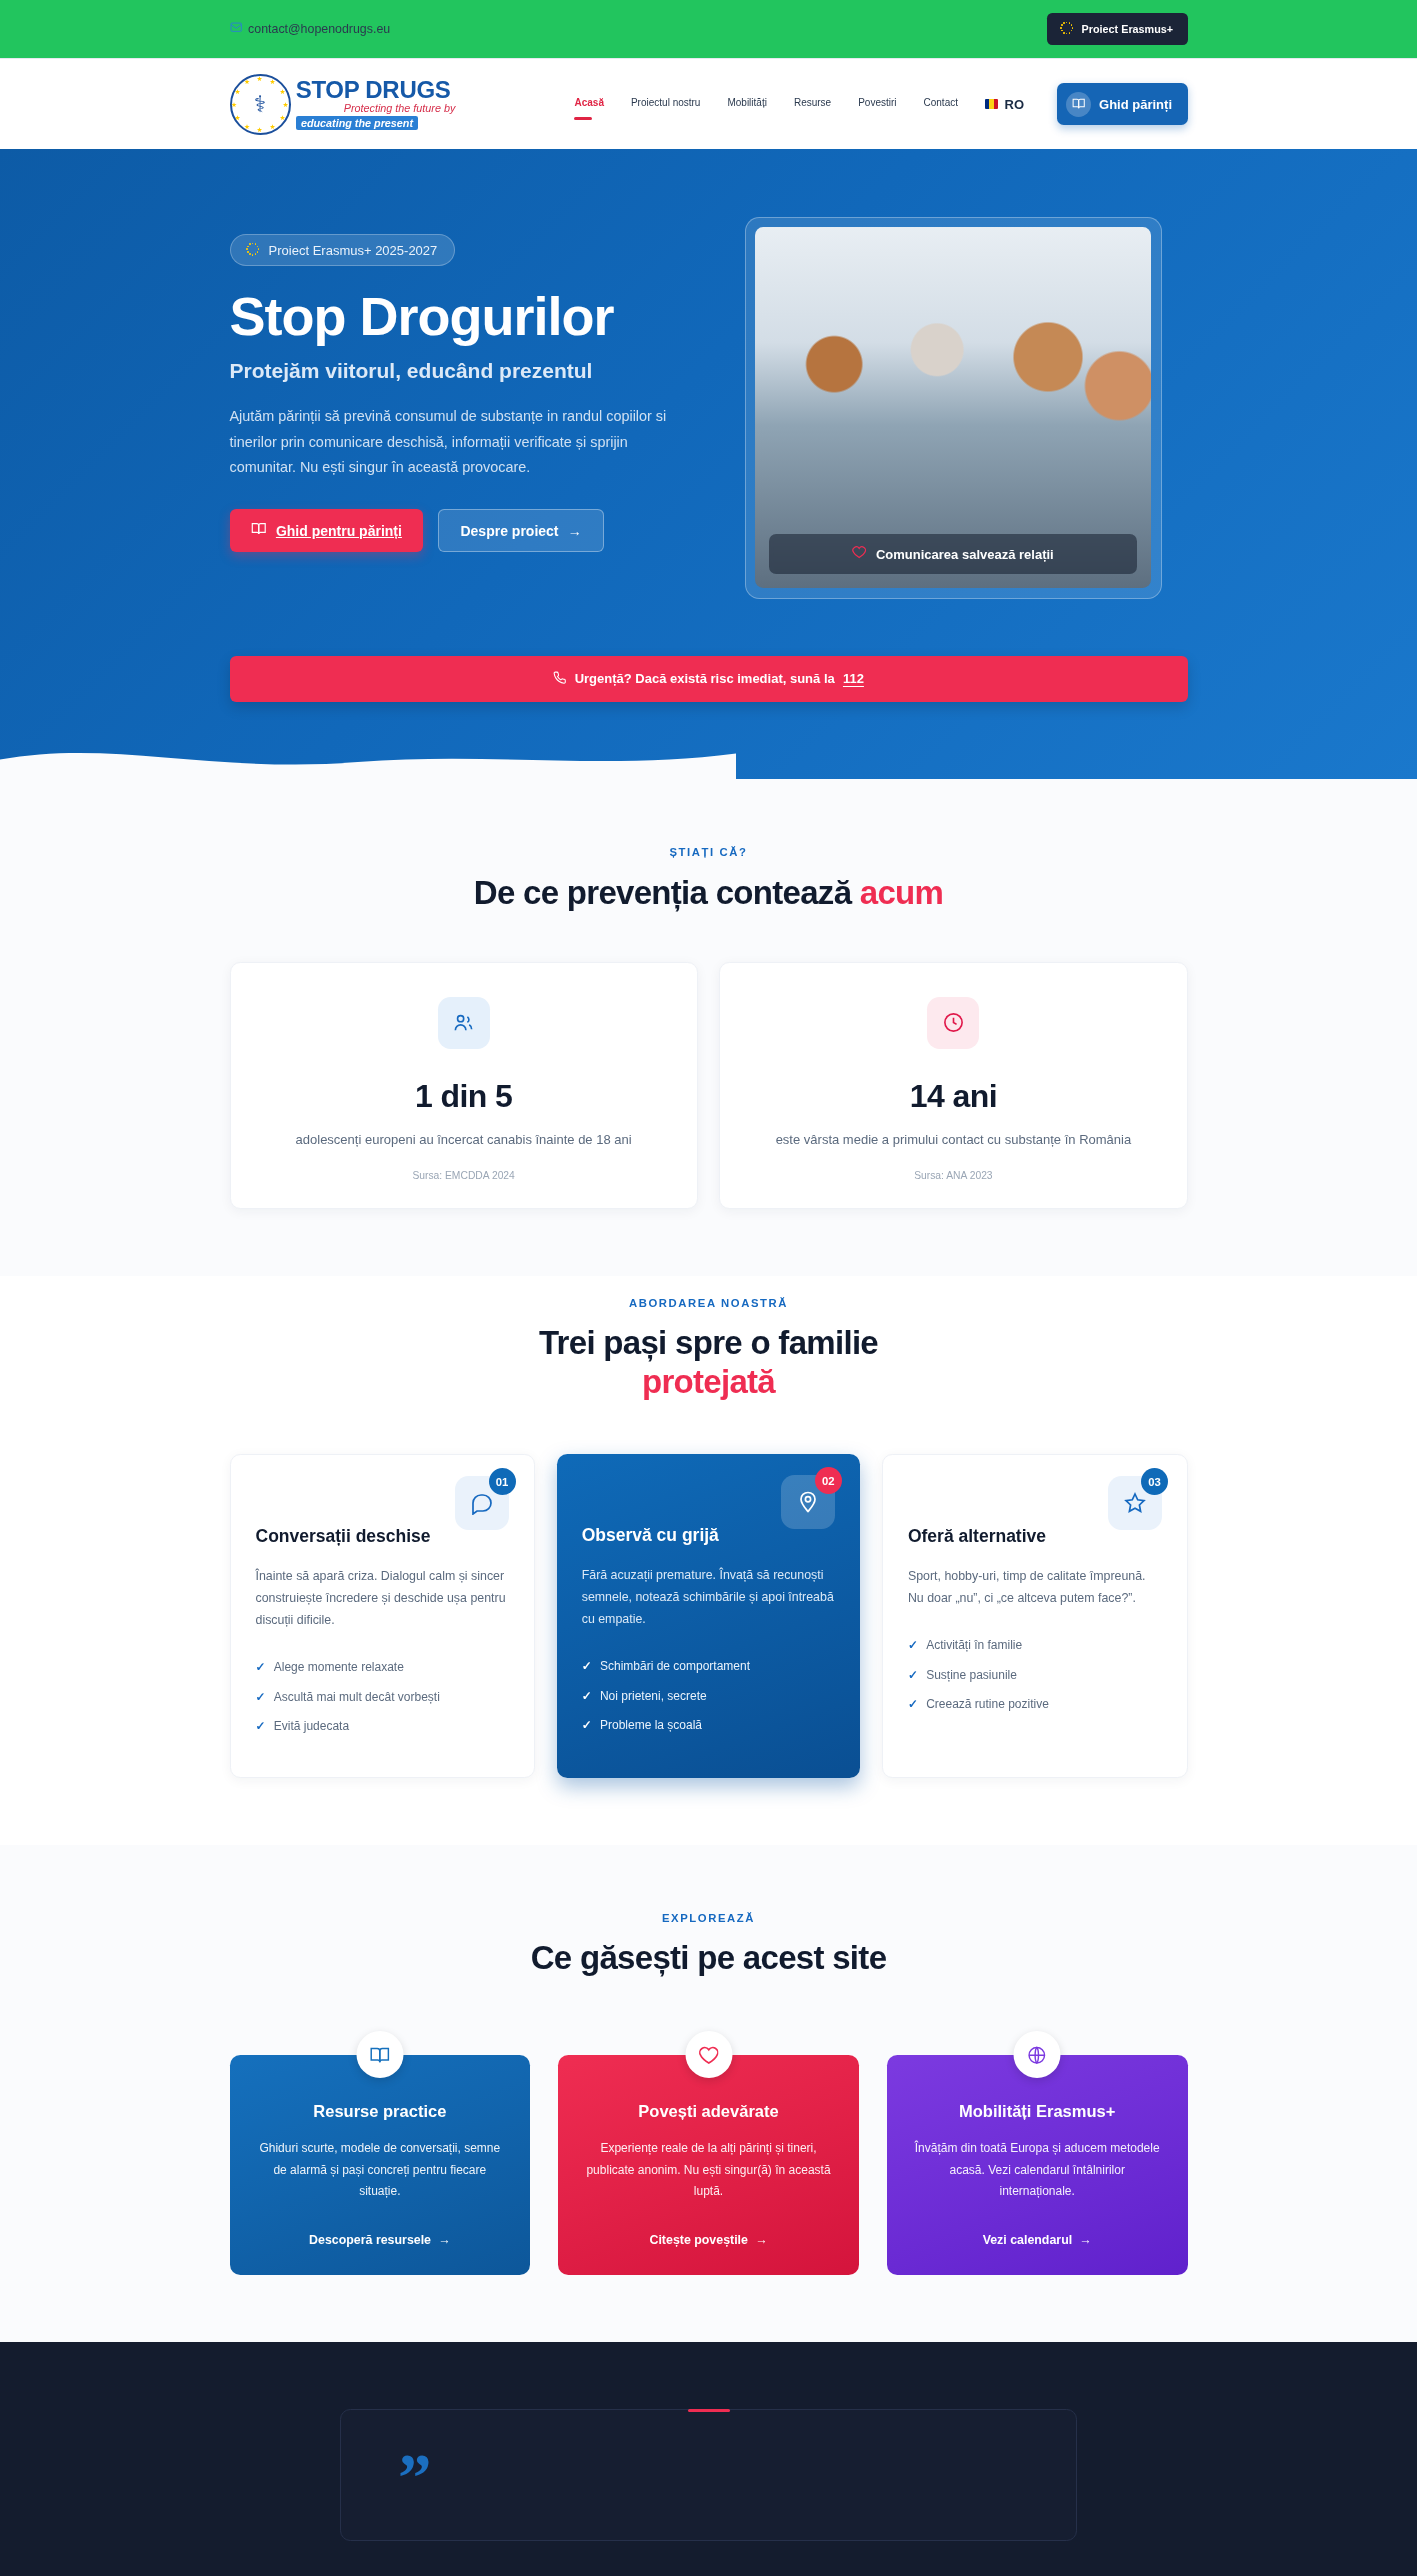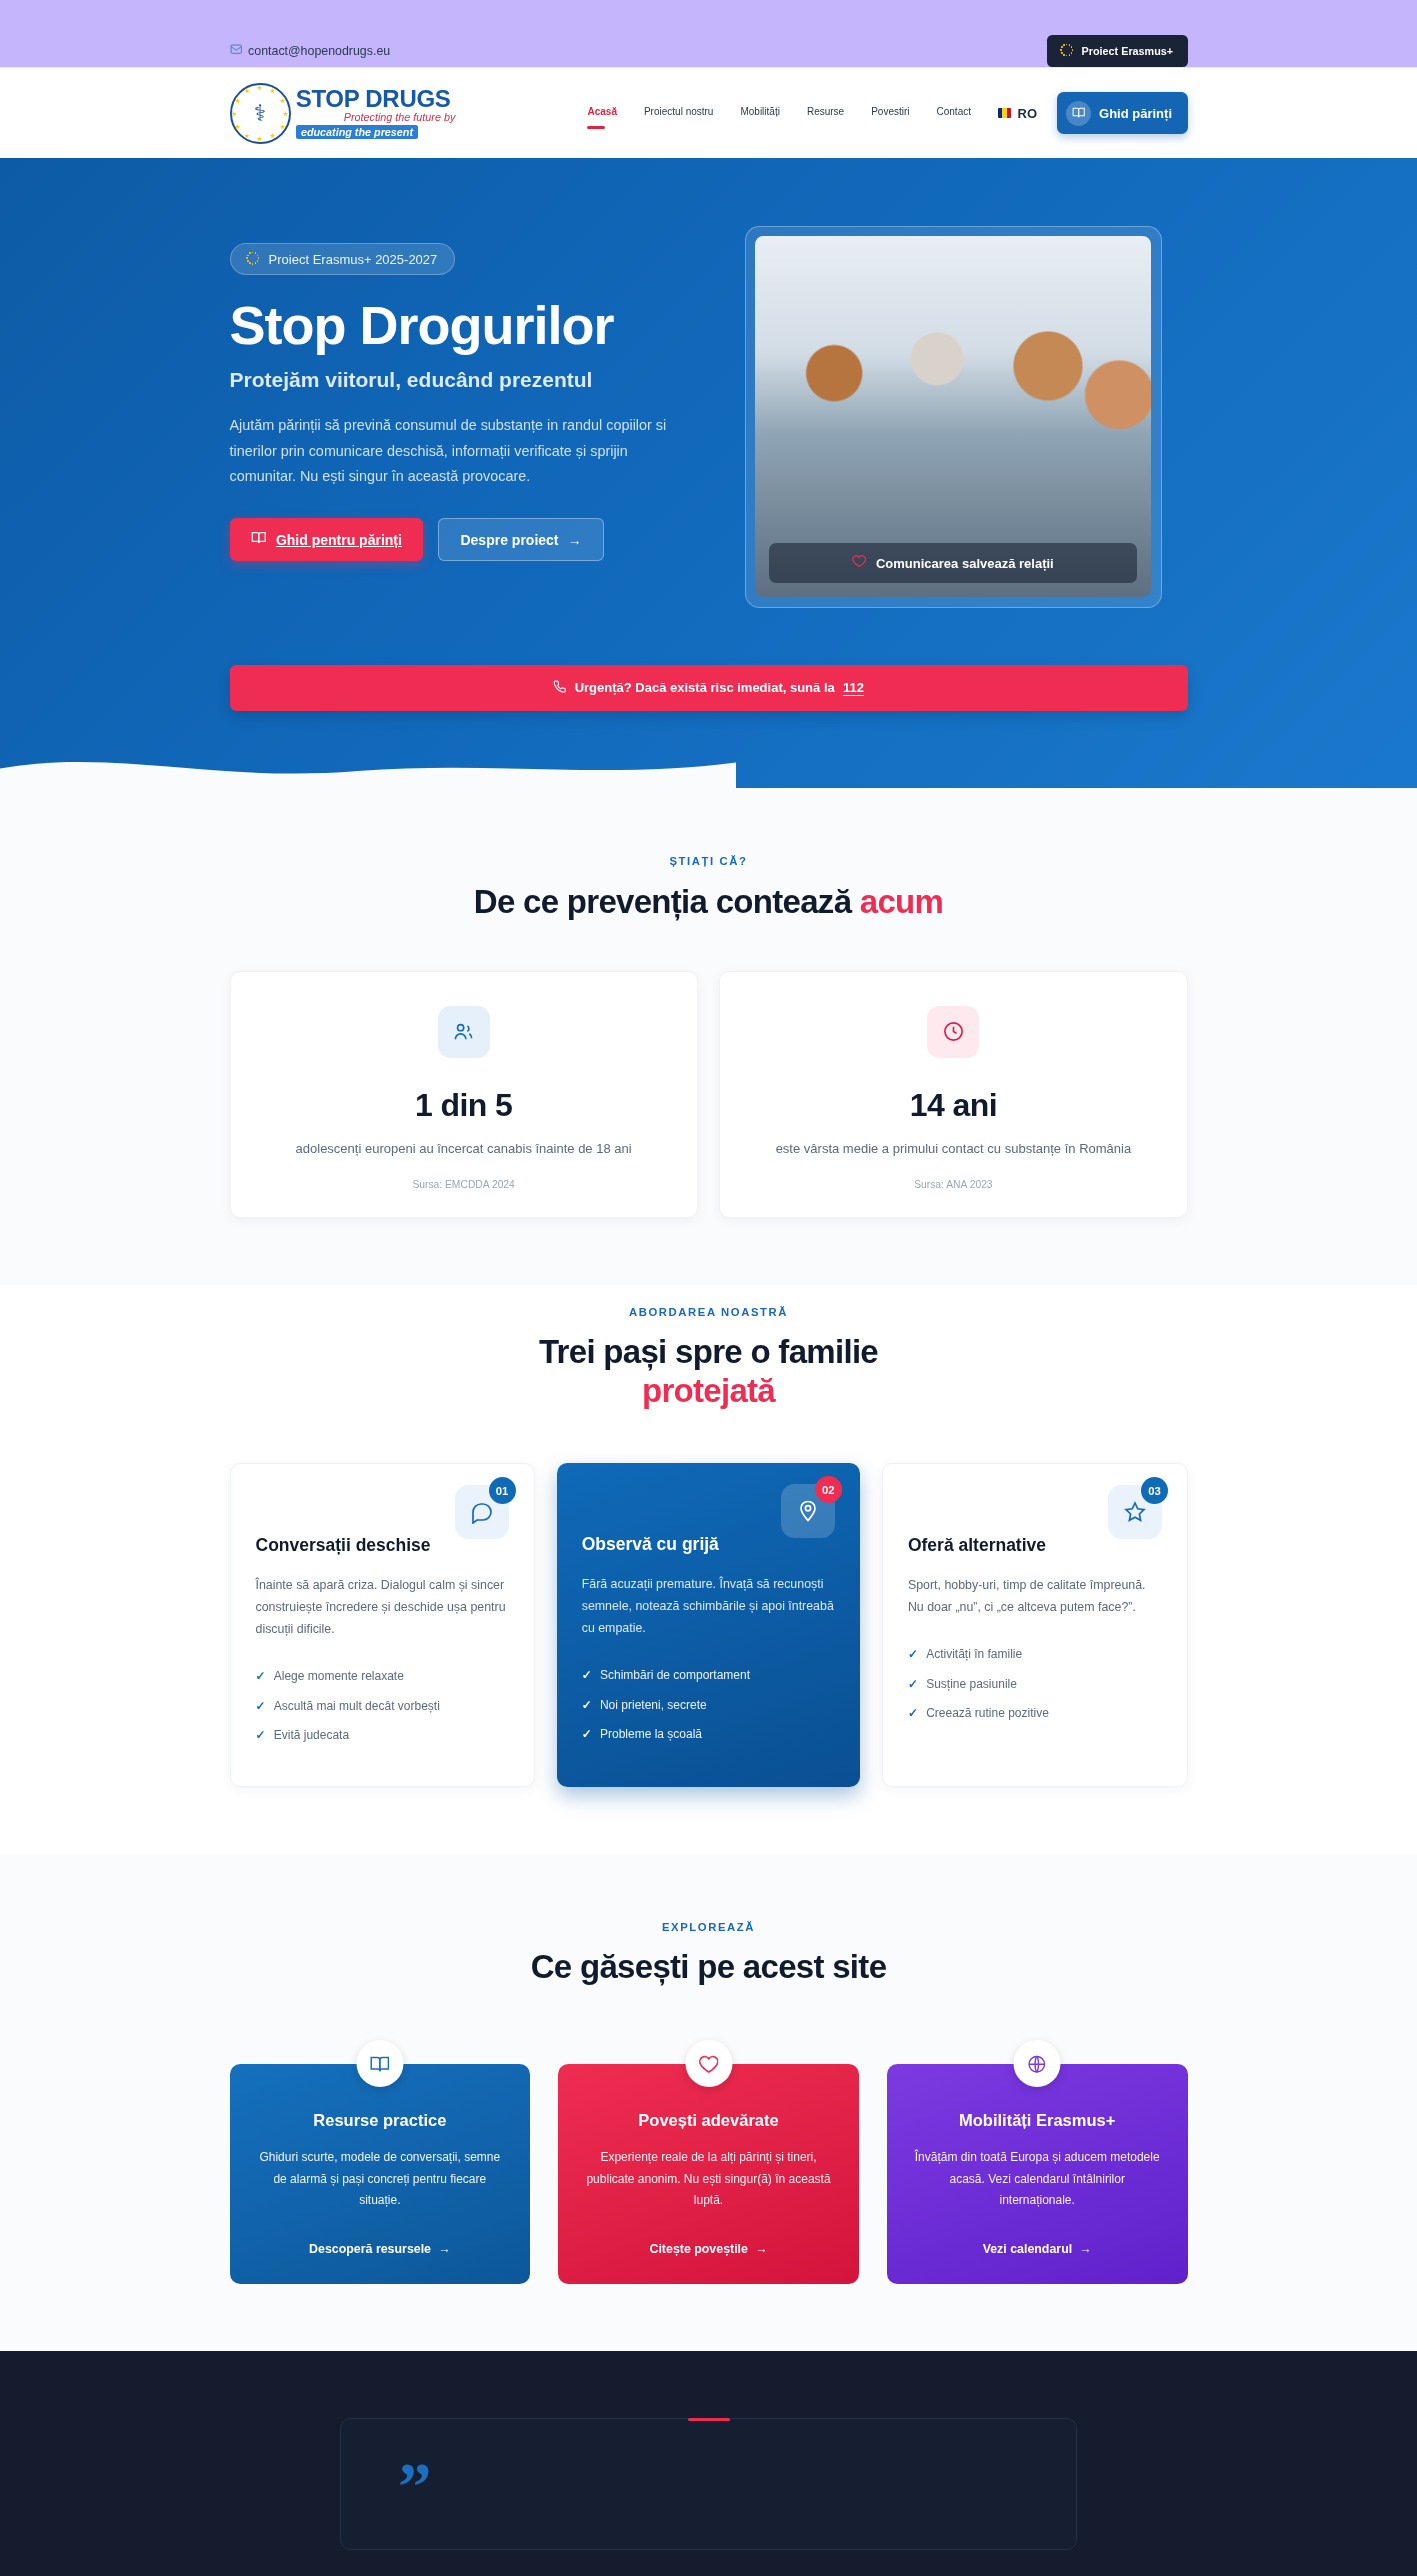--- a/index.html
+++ b/index.html
@@ -8,25 +8,25 @@
   body {
     font-family: "Liberation Sans", sans-serif;
     background: #ffffff;
     color: #111827;
     -webkit-font-smoothing: antialiased;
   }
   .wrap { width: 958px; margin: 0 auto; }
 
   
   .topbar {
-    background: #c4b5fd;
+    background: #22c55e;
     border-bottom: 0.5px solid #e6eaf0;
-    height: 68px;
+    height: 59px;
     display: flex;
-    align-items: flex-end;
+    align-items: center;
   }
   .topbar .inner { width: 958px; margin: 0 auto; display: flex; align-items: center; justify-content: space-between; }
   .tb-mail { display: flex; align-items: center; gap: 6.2px; font-size: 12.4px; color: #2b3a4f; }
   .tb-mail svg { width: 12.4px; height: 12.4px; }
   .tb-badge {
     background: #1b2437; color: #fff; font-size: 10.8px; font-weight: 600;
     padding: 9.3px 14.4px; border-radius: 5.2px; display: flex; align-items: center; gap: 7.2px;
   }
   .eu-ring { width: 13.4px; height: 13.4px; position: relative; display:inline-block; }
   .eu-ring span { position: absolute; width: 1.5px; height: 1.5px; background: #ffcc00; border-radius: 50%; }
@@ -47,21 +47,21 @@
   .brand-text { display: flex; flex-direction: column; gap: 1.5px; }
   .brand-title { font-size: 24px; font-weight: 900; color: #1659a8; letter-spacing: -0.3px; line-height: 1; }
   .brand-sub1 { font-size: 10.8px; font-style: italic; font-weight: 400; color: #d62f4b; line-height: 1.05; padding-left: 48px; }
   .brand-sub2 { font-size: 10.8px; font-style: italic; font-weight: 700; color: #fff; background: #2a7fd4; padding: 1px 5.2px; border-radius: 2.1px; display: inline-block; align-self: flex-start; }
 
   .navlinks { display: flex; align-items: center; gap: 27px; margin-left: auto; }
   .navlink { font-size: 10px; color: #2b3a4f; text-decoration: none; position: relative; padding-bottom: 3.1px; }
   .navlink.active { color: #e02444; font-weight: 600; }
   .navlink.active::after { content: ""; position: absolute; left: 0; bottom: -9.3px; width: 17.5px; height: 3.6px; background: #e02444; border-radius: 2.1px; }
 
-  .nav-right { display: flex; gap: 20px; margin-left: 27px; }
+  .nav-right { display: flex; gap: 33px; margin-left: 27px; }
   .lang { display: flex; align-items: center; gap: 6.2px; font-size: 13px; font-weight: 700; color: #1a2b44; }
   .roflag { width: 13.4px; height: 9.8px; display: inline-flex; border-radius: 1px; overflow: hidden; }
   .roflag i { flex: 1; display: block; }
   .btn-guide {
     background: #1565b5; color: #fff; font-size: 13px; font-weight: 600;
     padding: 8.8px 15.5px 8.8px 8.8px; border-radius: 6.7px; display: flex; align-items: center; gap: 8.2px;
     border: none; cursor: pointer; box-shadow: 0 3.1px 8.2px rgba(21,101,181,.3);
   }
   .btn-guide .circ { width: 25px; height: 25px; border-radius: 50%; background: rgba(255,255,255,.22); display:flex; align-items:center; justify-content:center;}
   .btn-guide svg { width: 13.4px; height: 13.4px; }

